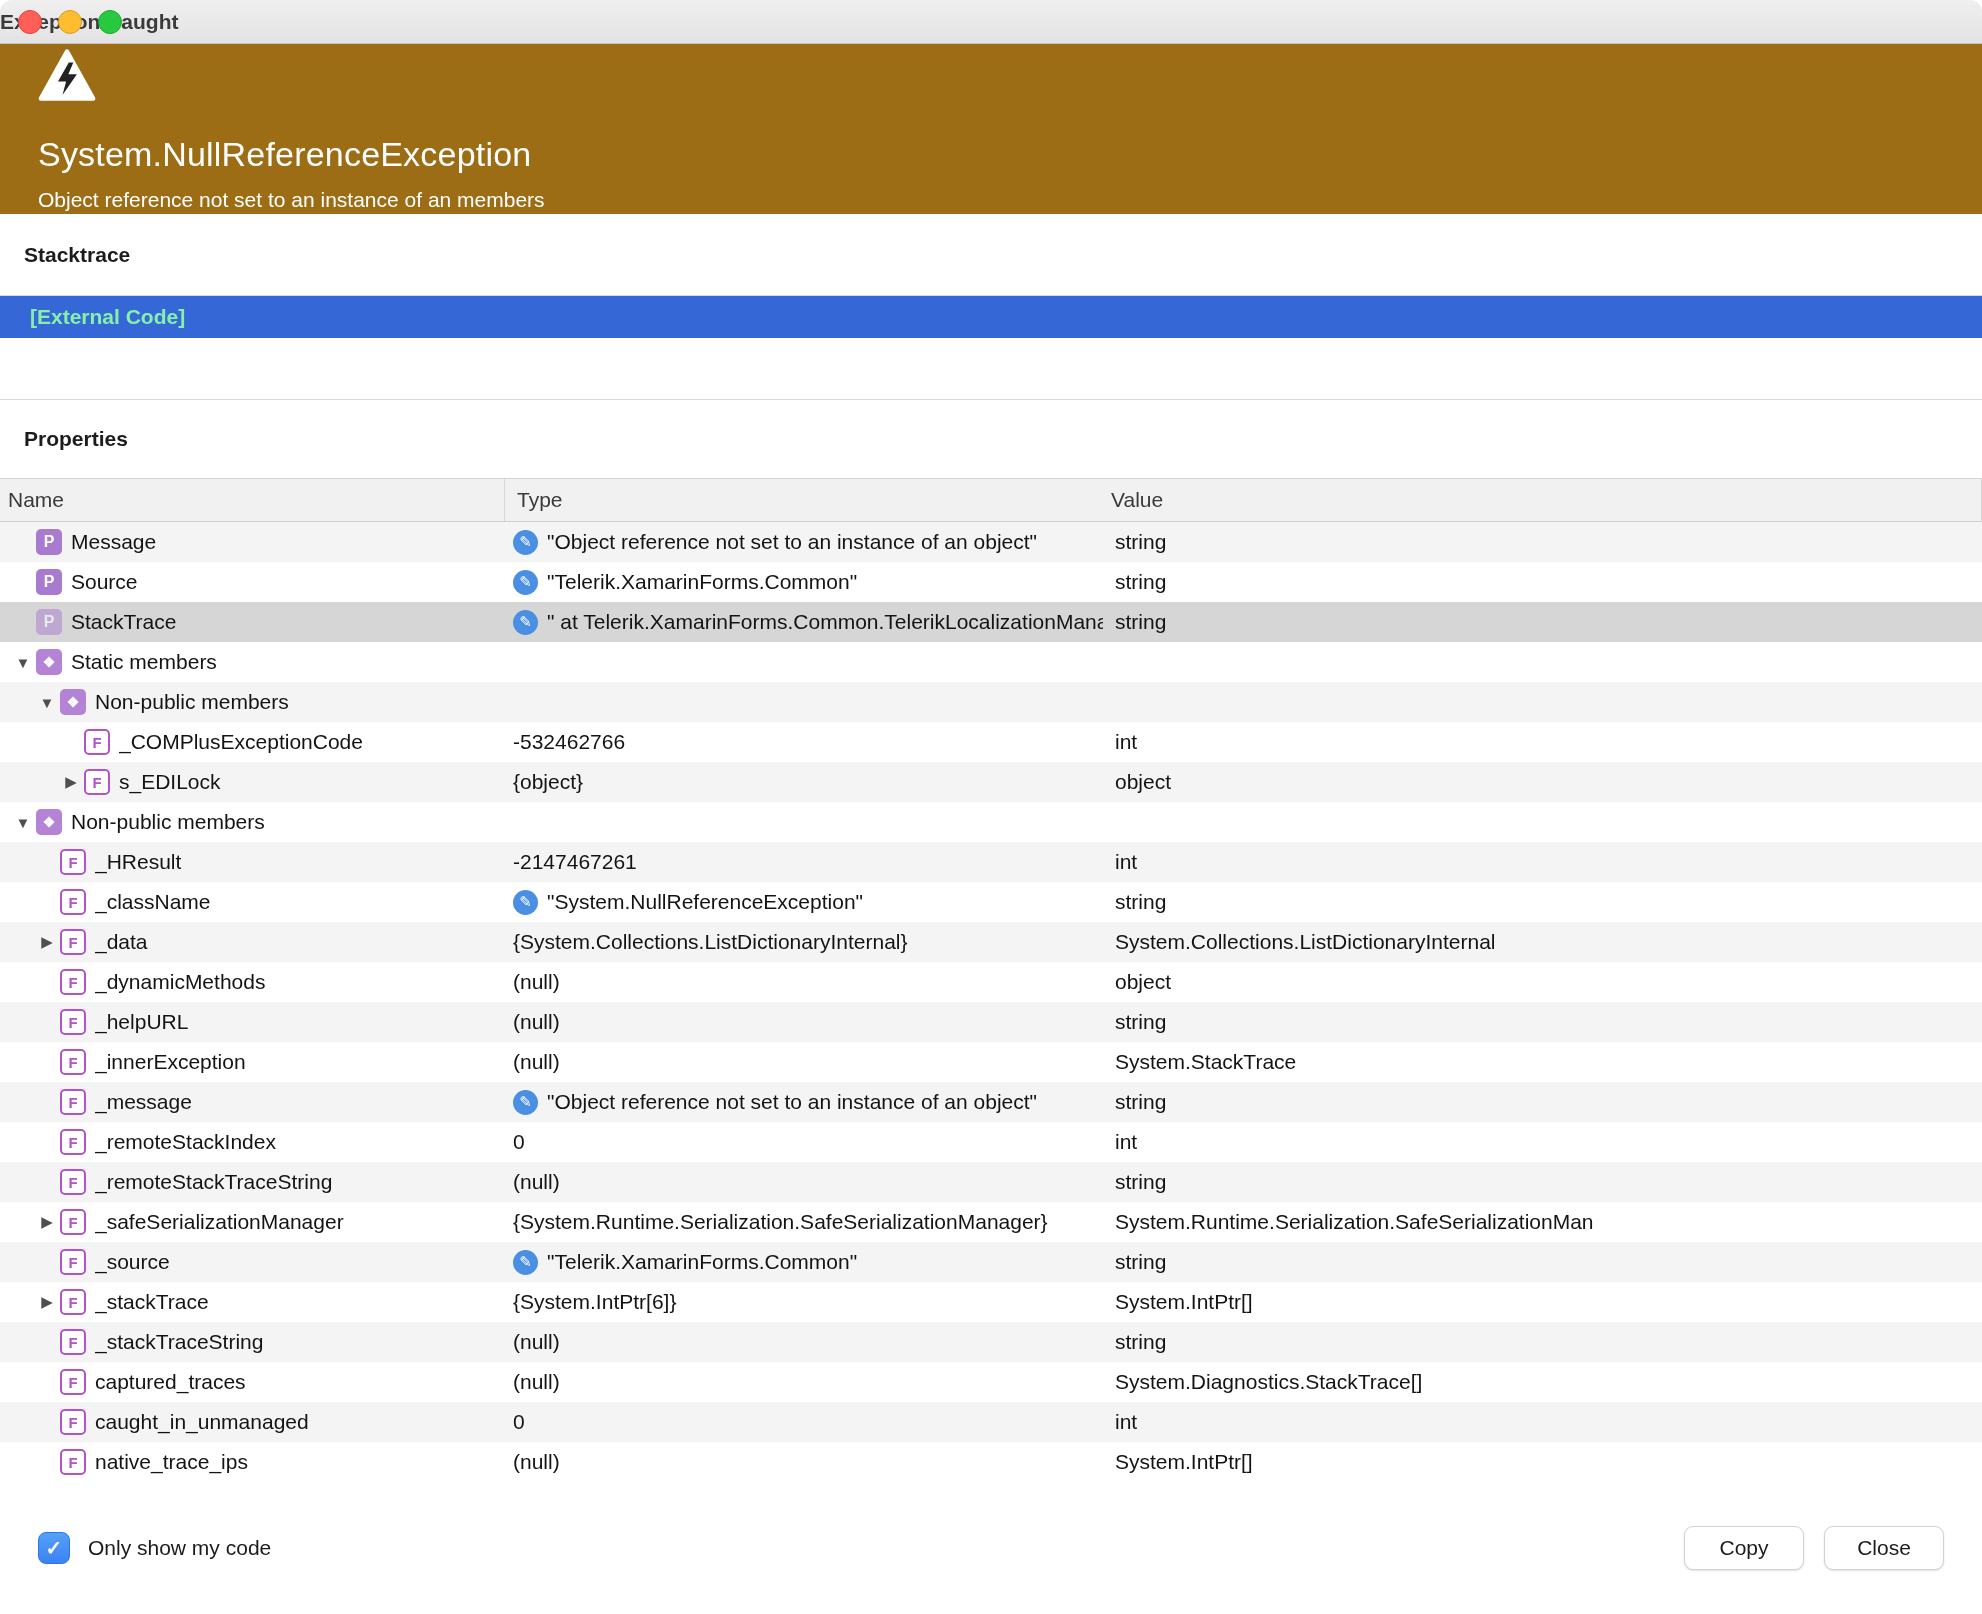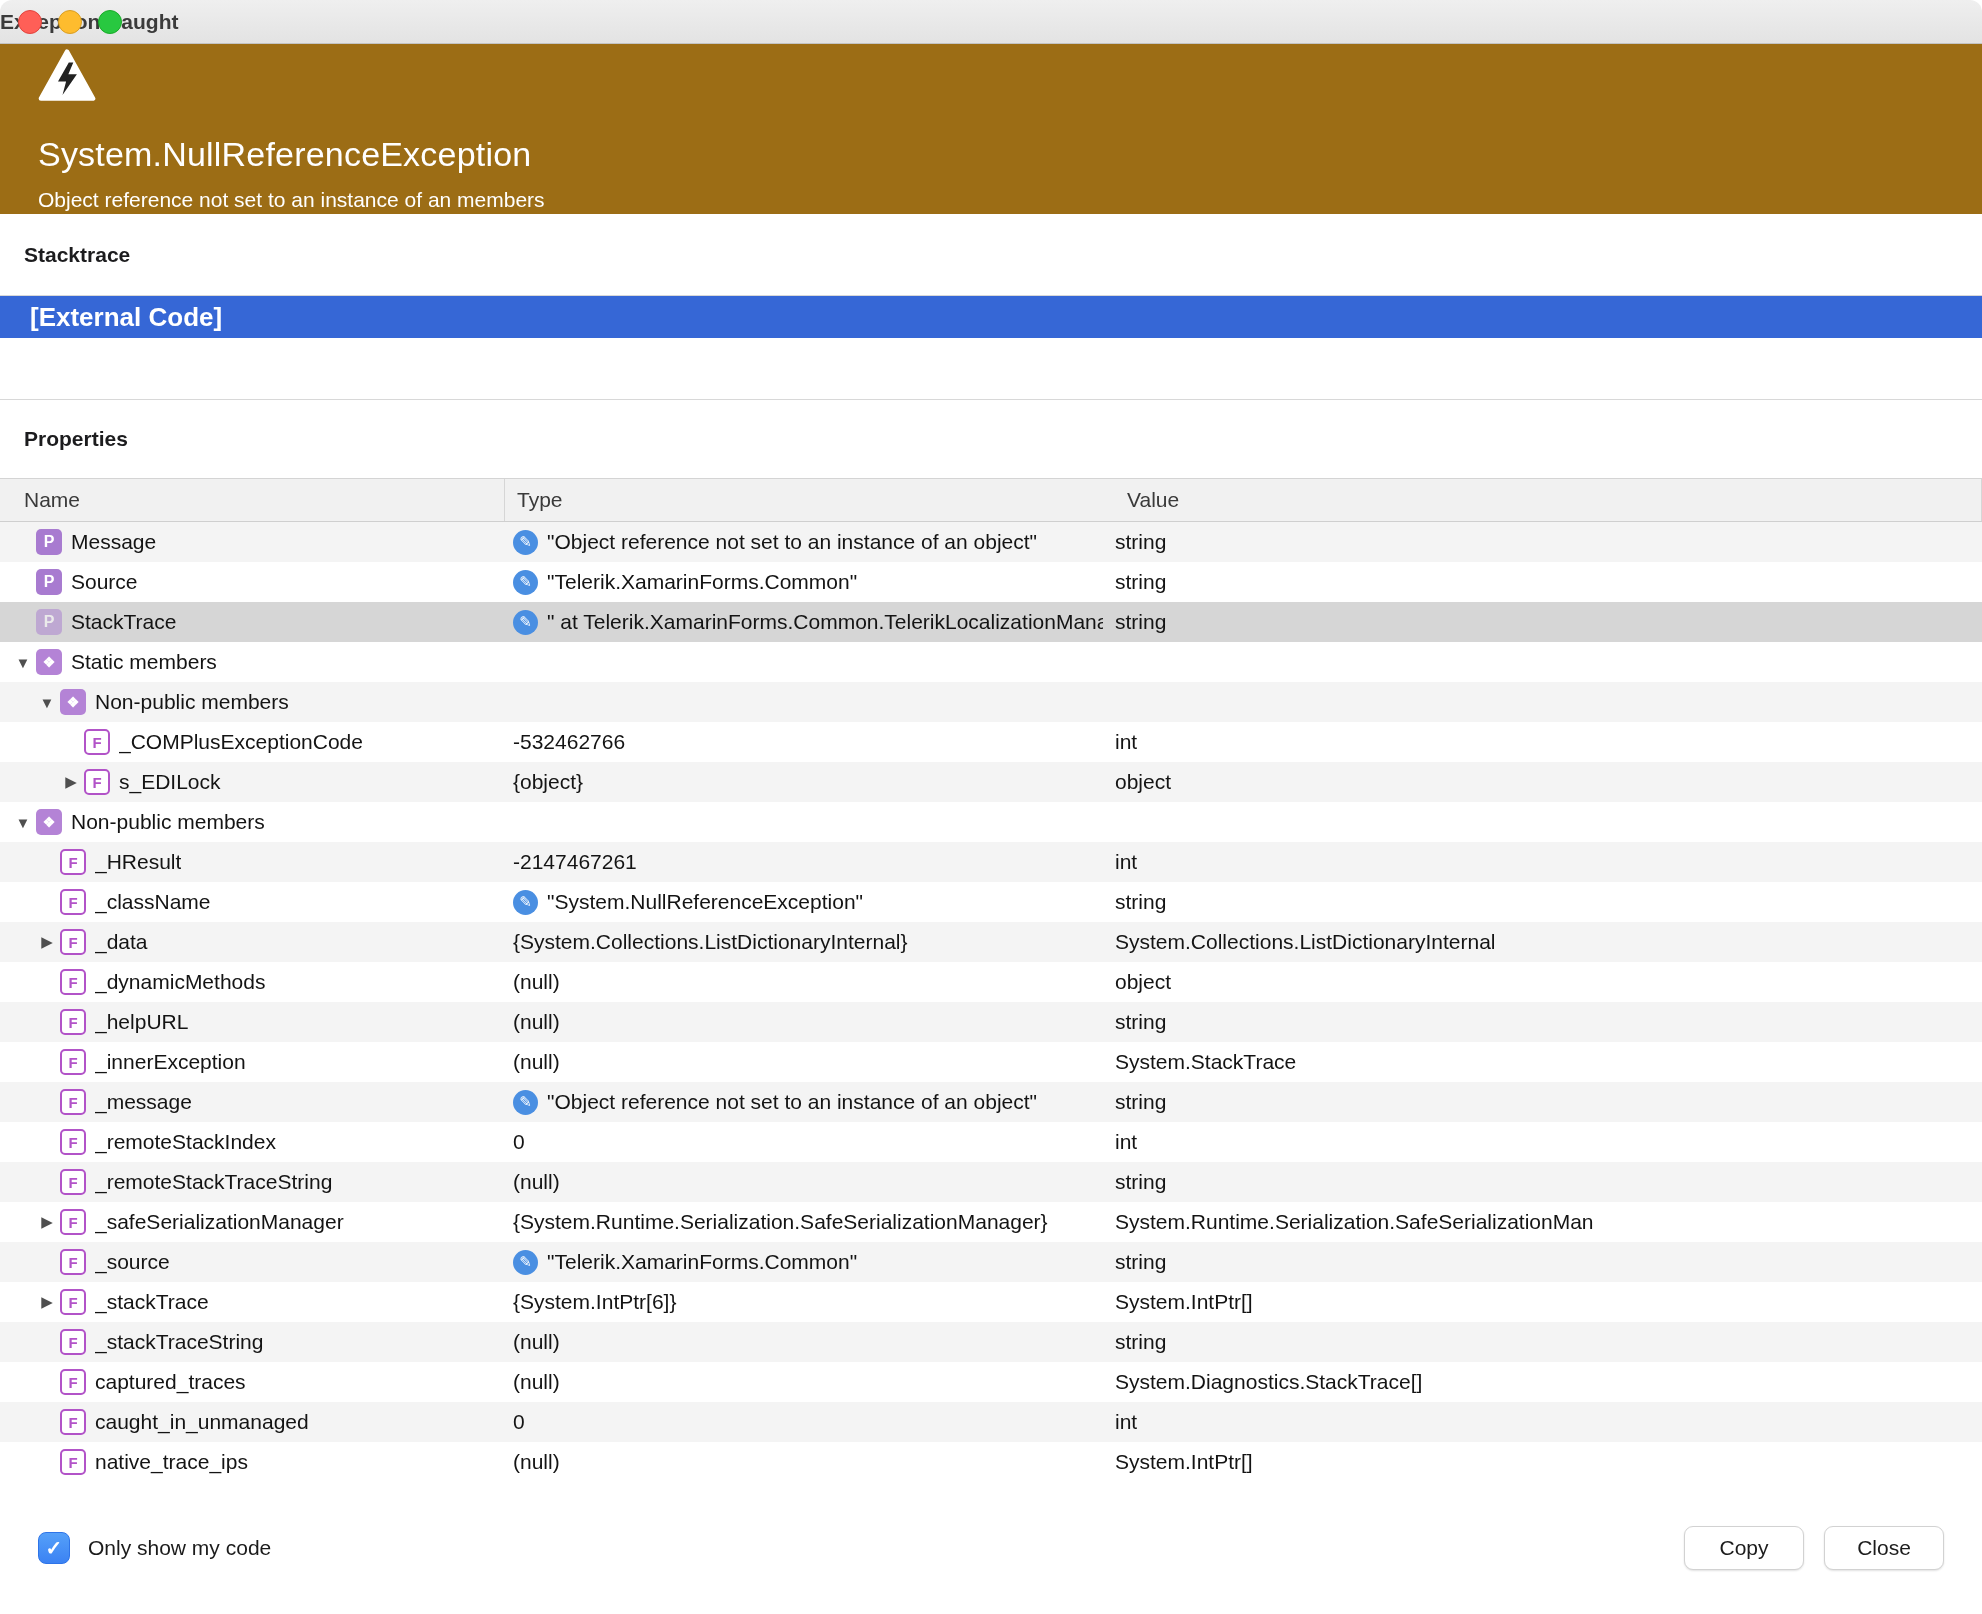--- a/index.html
+++ b/index.html
@@ -54,33 +54,33 @@
   .stacktrace-head { height: 82px; border-bottom: 1px solid #d8d8d8; }
   .props-head { height: 78px; }
 
   
   .stack-row {
     flex: none; height: 42px;
     background: #3667d6;
     display: flex; align-items: center;
     padding: 0 30px;
   }
-  .stack-row-label { font-size: 26px; font-weight: 700; color: #ffffff; }
+  .stack-row-label { font-size: 21px; font-weight: 700; color: #86efac; }
   .stack-empty { flex: none; height: 62px; background: #fff; border-bottom: 1px solid #d8d8d8; }
 
   
   .table-header {
     flex: none; height: 44px;
     background: #f1f1f1;
     border-top: 1px solid #d4d4d4;
     border-bottom: 1px solid #cfcfcf;
     display: grid; grid-template-columns: 505px 598px 1fr;
     font-size: 21px; color: #3a3a3a;
   }
-  .th { display: flex; align-items: center; padding-left: 24px; height: 100%; }
+  .th { display: flex; align-items: center; padding-left: 8px; height: 100%; }
   .th.sep { border-right: 1px solid #d6d6d6; }
   .th.type-th { padding-left: 12px; }
 
   .table-body { flex: none; }
   .prow {
     height: 40px;
     display: grid; grid-template-columns: 505px 598px 1fr;
     align-items: center;
     font-size: 21px; color: #141414;
     background: #ffffff;

